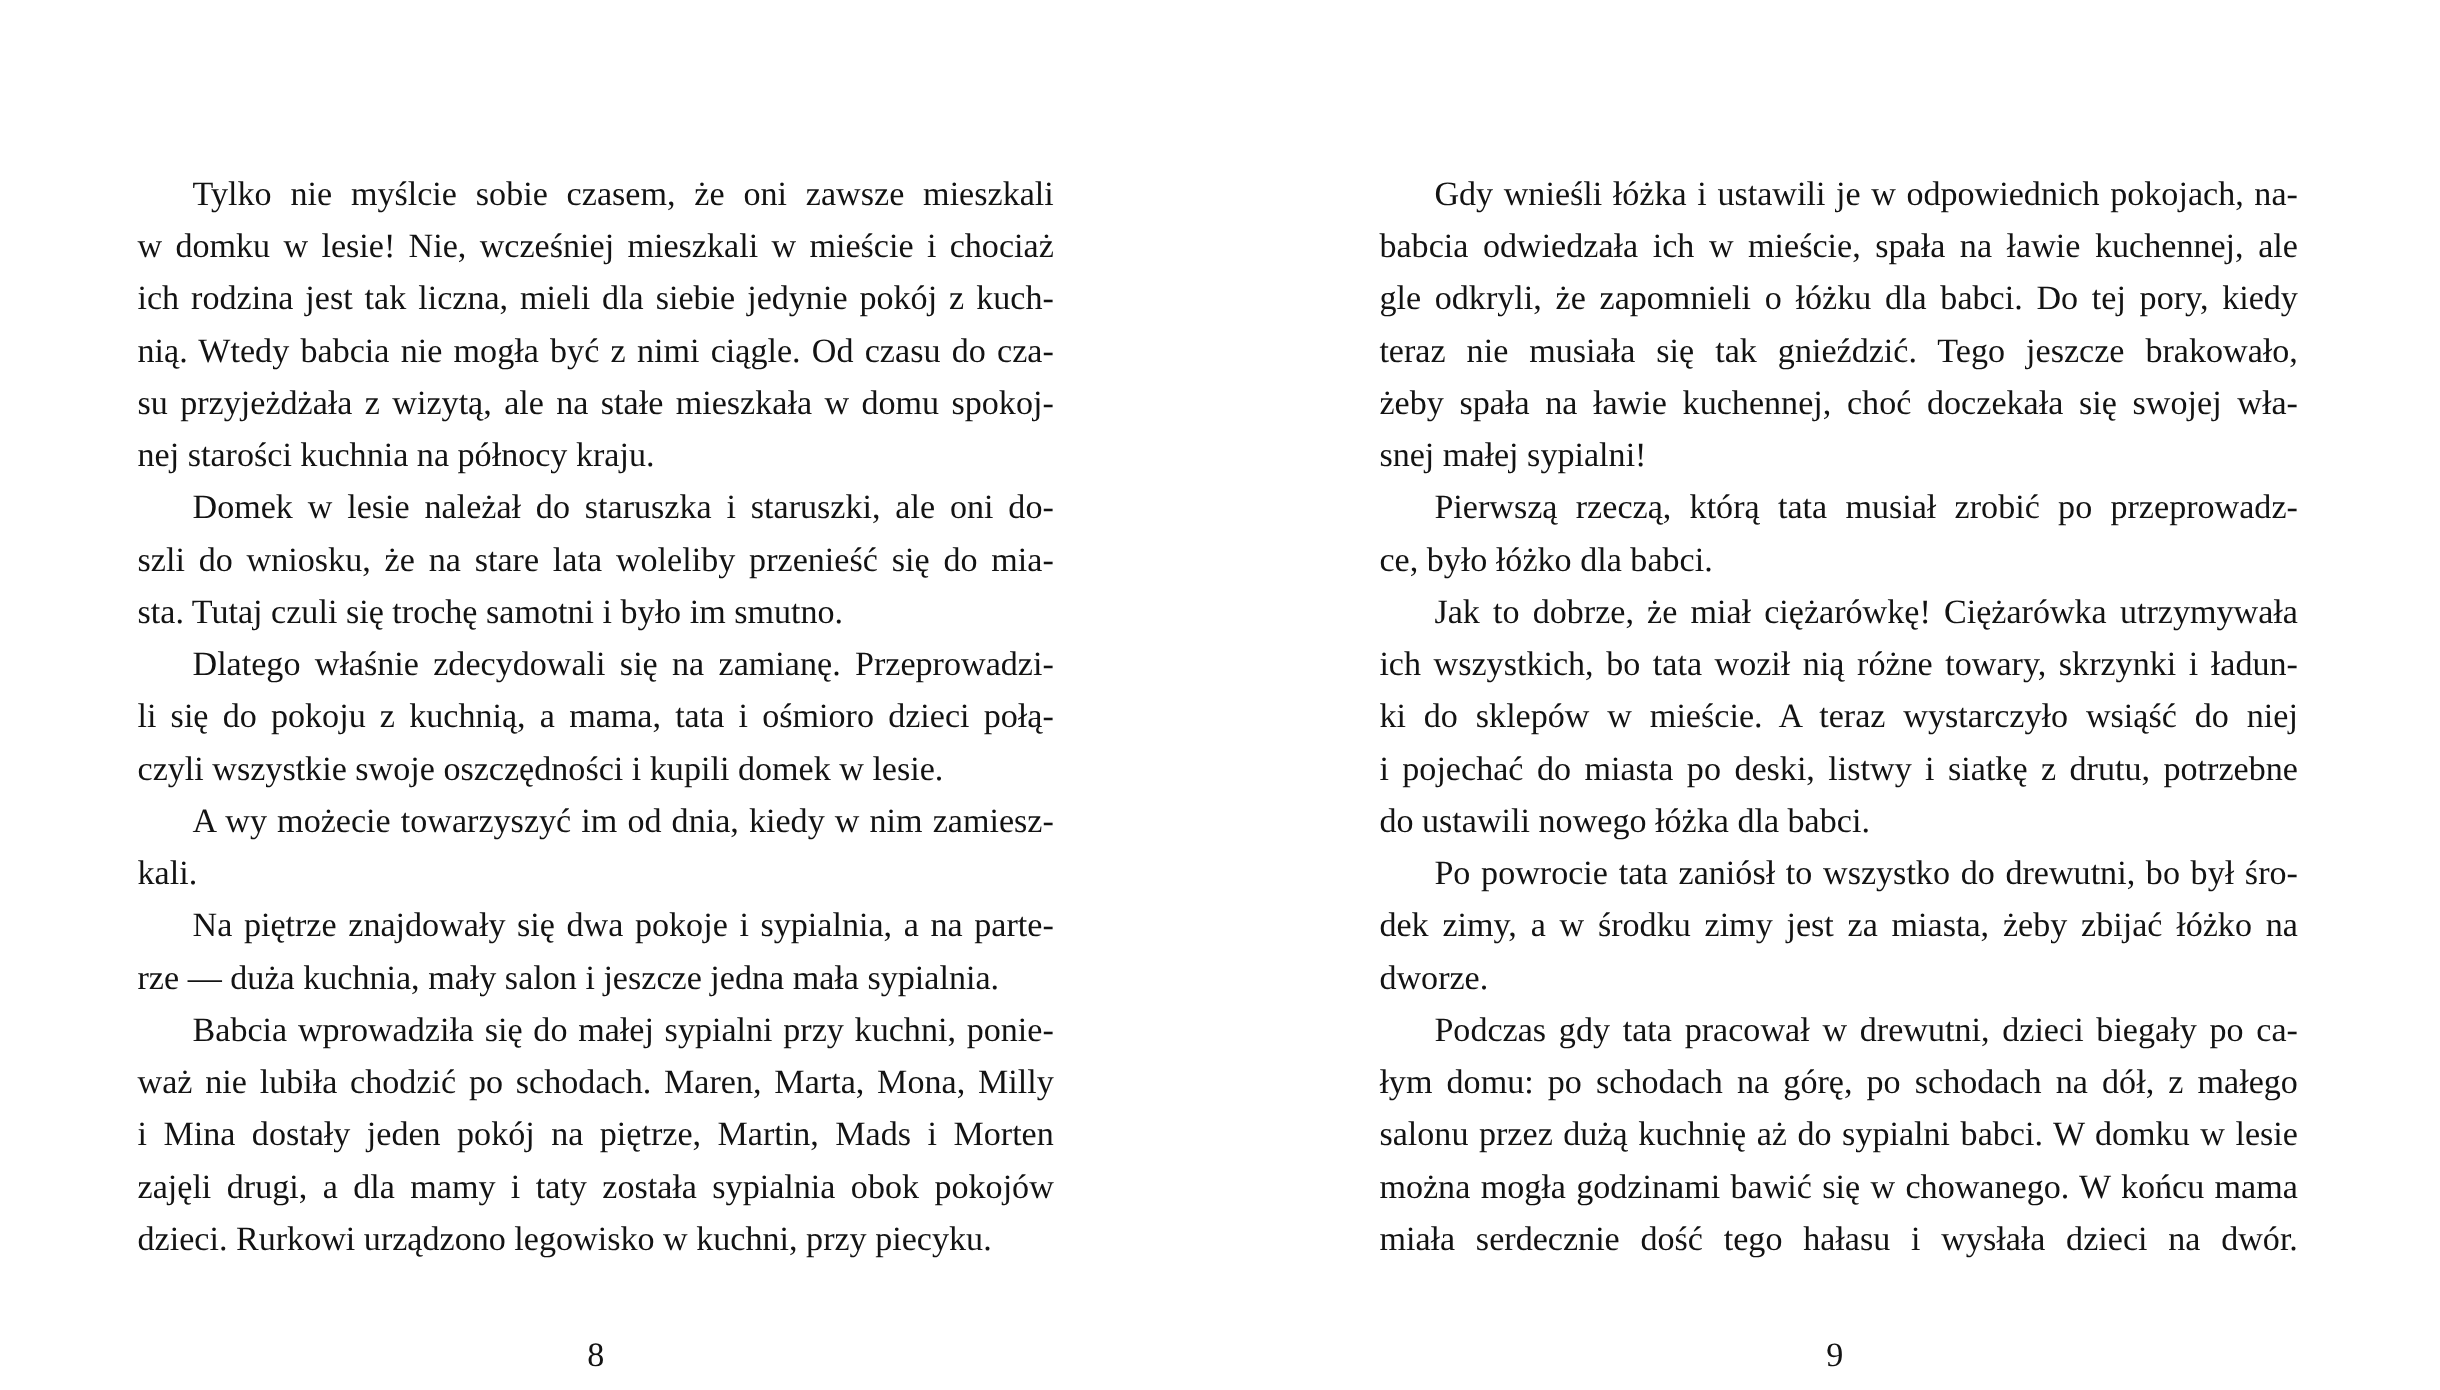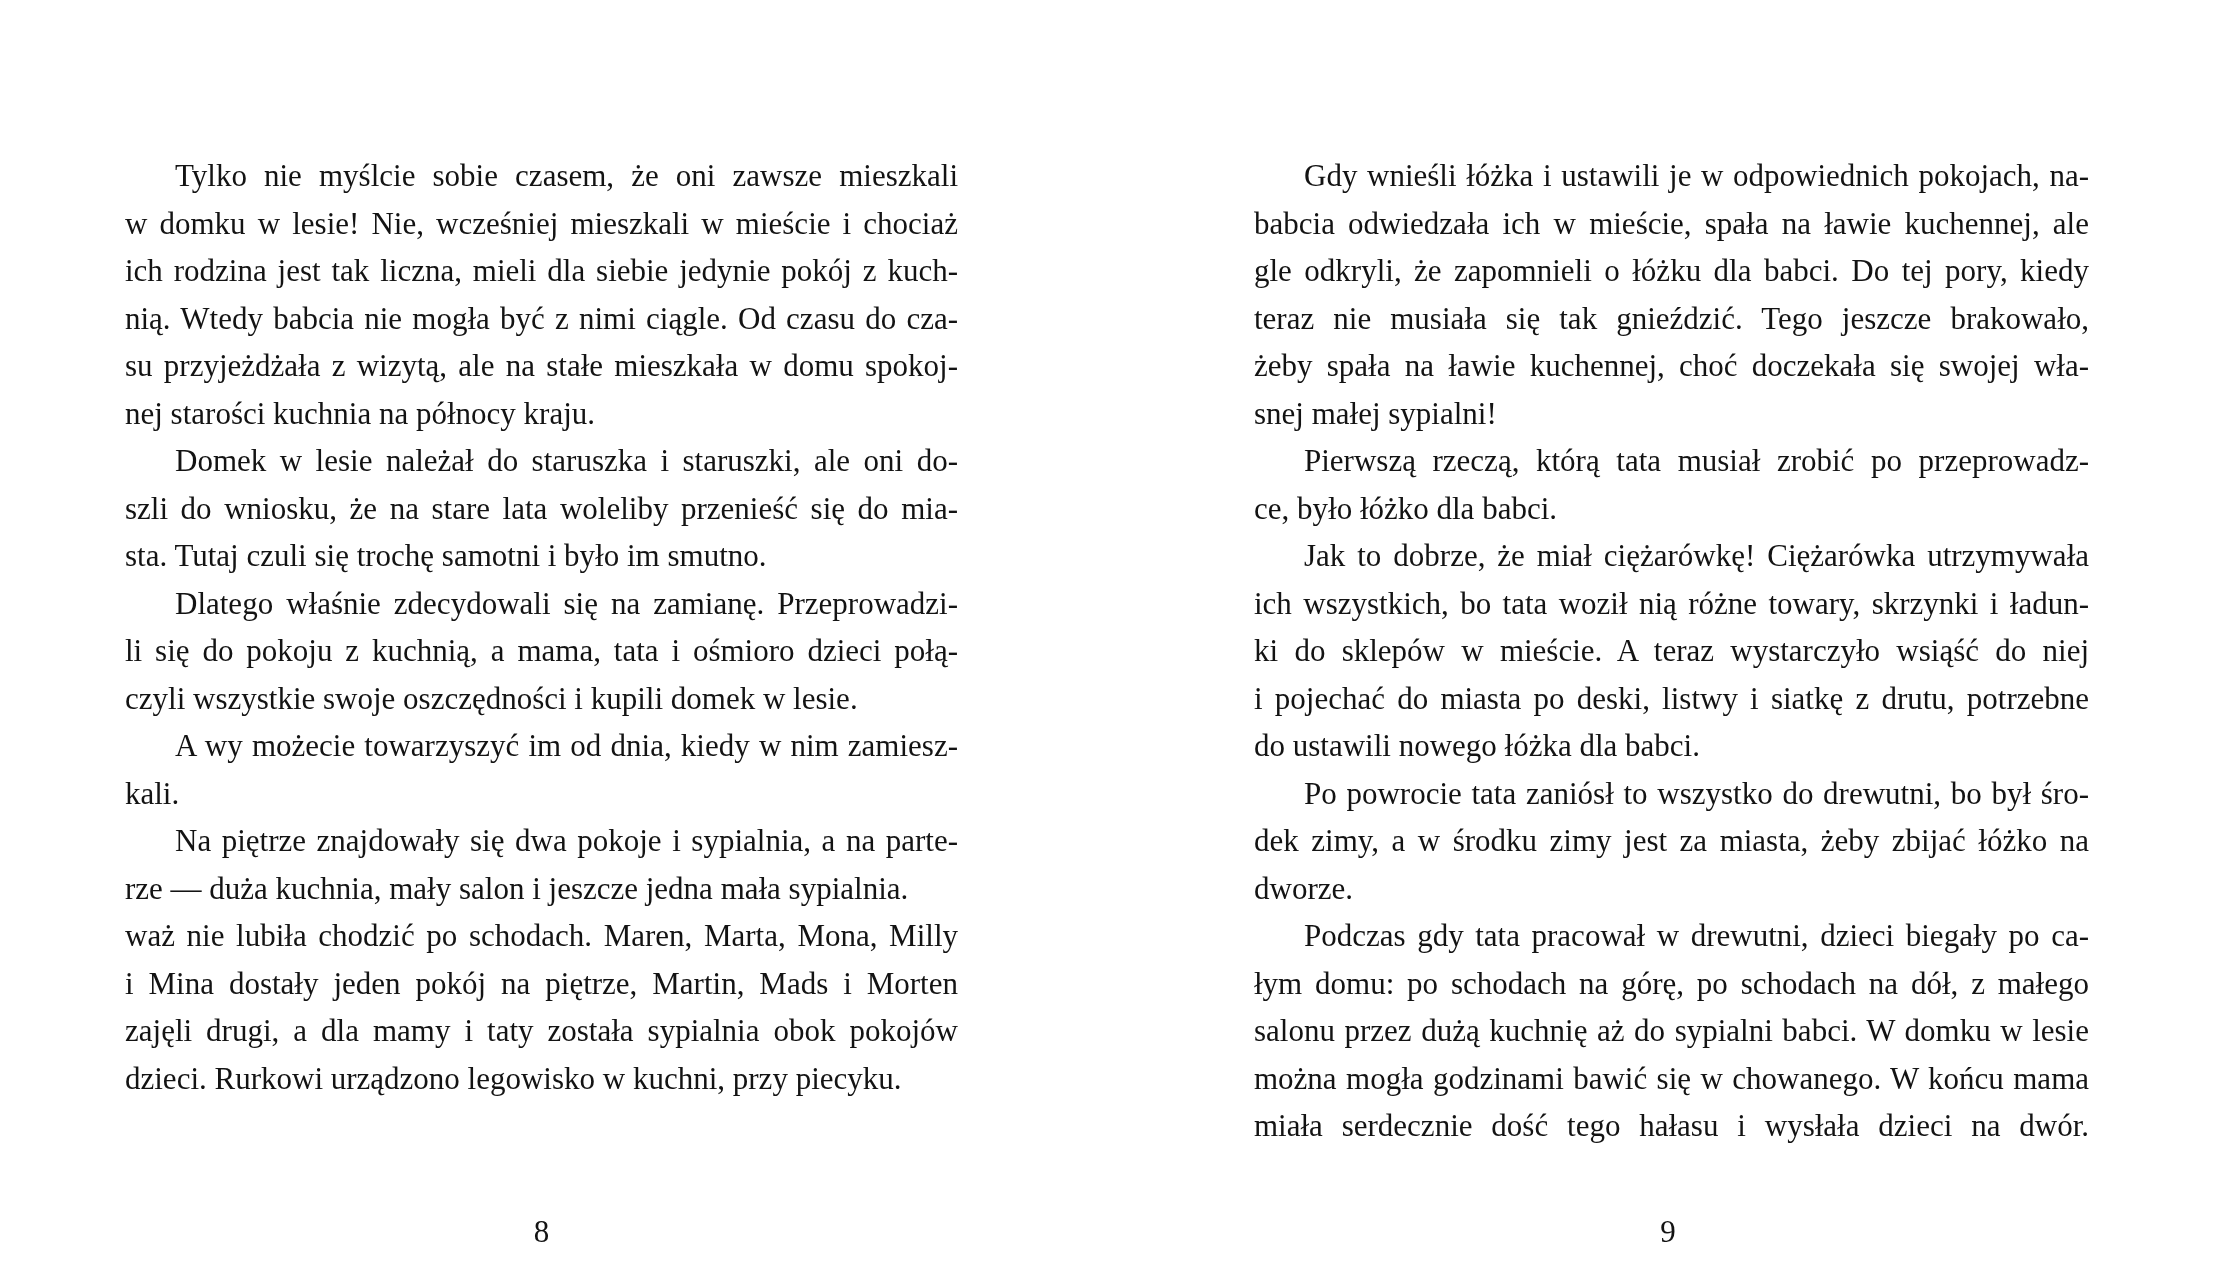--- a/index.html
+++ b/index.html
@@ -77,20 +77,21 @@
         <div class="line indent">Domek w lesie należał do staruszka i staruszki, ale oni do-</div>
         <div class="line">szli do wniosku, że na stare lata woleliby przenieść się do mia-</div>
         <div class="line last">sta. Tutaj czuli się trochę samotni i było im smutno.</div>
         <div class="line indent">Dlatego właśnie zdecydowali się na zamianę. Przeprowadzi-</div>
         <div class="line">li się do pokoju z kuchnią, a mama, tata i ośmioro dzieci połą-</div>
         <div class="line last">czyli wszystkie swoje oszczędności i kupili domek w lesie.</div>
         <div class="line indent">A wy możecie towarzyszyć im od dnia, kiedy w nim zamiesz-</div>
         <div class="line last">kali.</div>
         <div class="line indent">Na piętrze znajdowały się dwa pokoje i sypialnia, a na parte-</div>
         <div class="line last">rze — duża kuchnia, mały salon i jeszcze jedna mała sypialnia.</div>
+        <div class="line indent">Babcia wprowadziła się do małej sypialni przy kuchni, ponie-</div>
         <div class="line">waż nie lubiła chodzić po schodach. Maren, Marta, Mona, Milly</div>
         <div class="line">i Mina dostały jeden pokój na piętrze, Martin, Mads i Morten</div>
         <div class="line">zajęli drugi, a dla mamy i taty została sypialnia obok pokojów</div>
         <div class="line last">dzieci. Rurkowi urządzono legowisko w kuchni, przy piecyku.</div>
       </div>
     <div class="page-num">8</div>
   </section>
 
   <section class="page right">
     <div class="text-block">

